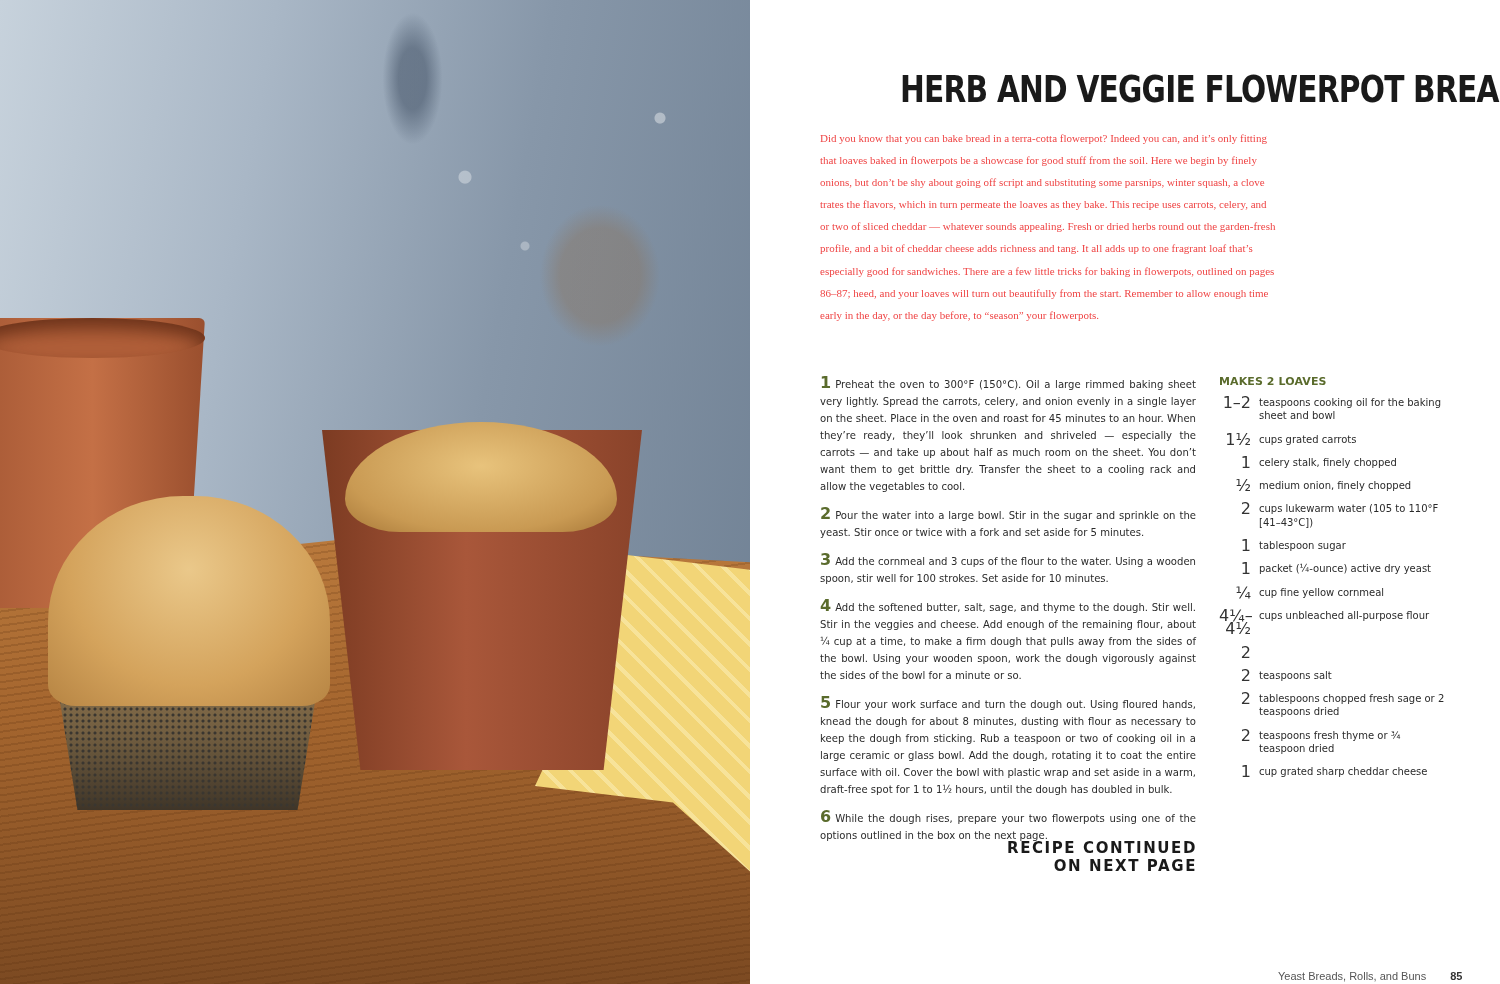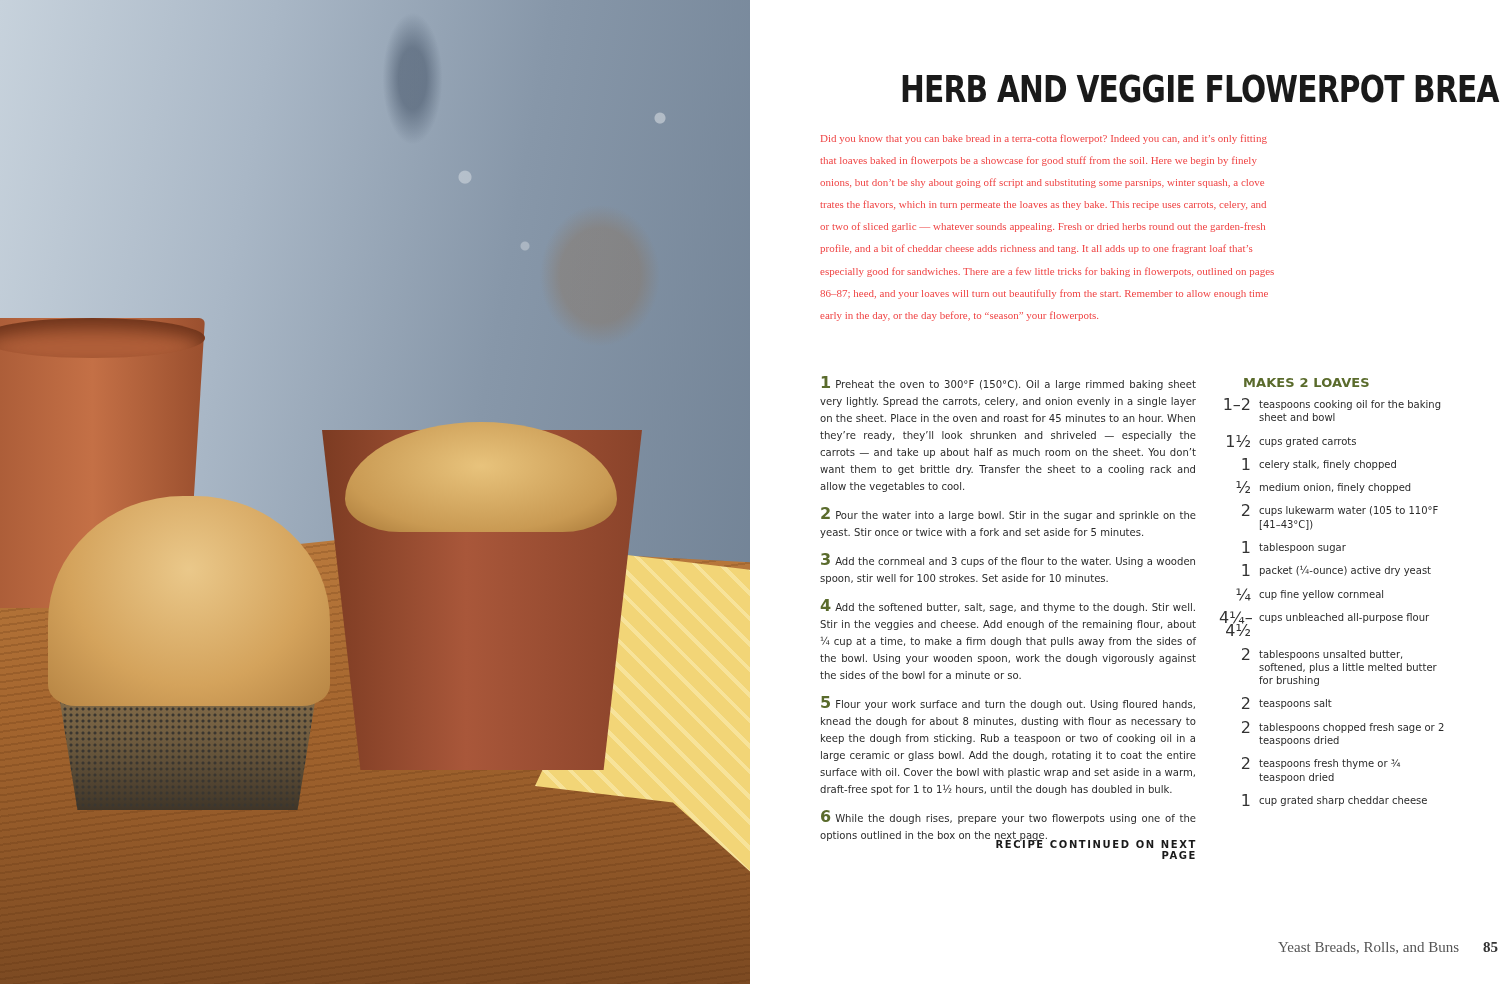--- a/index.html
+++ b/index.html
@@ -87,41 +87,41 @@
   .step {
     font-family: "DejaVu Sans", sans-serif; font-size: 10.1px; line-height: 17px;
     color: #2a2a2a; margin-bottom: 10px; text-align: justify;
   }
   .step .num {
     font-weight: bold; font-size: 16px; color: #5a6b2c; margin-right: 4px;
     font-family: "DejaVu Sans", sans-serif;
   }
   .continued {
     position: absolute; left: 237px; top: 839px; width: 210px; text-align: right;
-    font-family: "DejaVu Sans", sans-serif; font-weight: bold; font-size: 10px;
+    font-family: "DejaVu Sans", sans-serif; font-weight: bold; font-size: 15px;
     letter-spacing: 1.6px; color: #1a1a1a;
   }
 
   .ingredients { position: absolute; left: 469px; top: 375px; width: 230px; }
   .makes {
-    font-family: "DejaVu Sans", sans-serif; font-weight: bold; font-size: 13px;
-    color: #5a6b2c; margin-bottom: 8px; letter-spacing: 0.1px; margin-left: 24px;
+    font-family: "DejaVu Sans", sans-serif; font-weight: bold; font-size: 11px;
+    color: #5a6b2c; margin-bottom: 8px; letter-spacing: 0.1px;
   }
   .ing { display: flex; margin-bottom: 10px; }
   .ing .qty {
     width: 40px; text-align: right; padding-right: 8px; flex: 0 0 40px;
     font-family: "DejaVu Sans", sans-serif; font-size: 16px; line-height: 13.3px; color: #333;
   }
   .ing .desc {
     flex: 1; font-family: "DejaVu Sans", sans-serif; font-size: 10px; line-height: 13.3px; color: #2a2a2a;
   }
 
   .footer {
-    position: absolute; left: 528px; top: 939px;
-    font-family: Liberation Serif, serif; font-size: 15px; color: #555;
+    position: absolute; left: 528px; top: 970px;
+    font-family: Liberation Sans, sans-serif; font-size: 11px; color: #555;
   }
   .footer .pn { margin-left: 24px; font-weight: bold; color: #333; }
 </style>
 </head>
 <body>
 
 <div class="photo" role="img" aria-label="Two herb and veggie breads baked in terra-cotta flowerpots on a wooden table with a yellow towel">
   <div class="wall-spots"></div>
   <div class="table"></div>
   <div class="pot-back"></div>
@@ -134,21 +134,21 @@
 </div>
 
 <div class="page">
   <h1 class="title">HERB AND VEGGIE FLOWERPOT BREAD</h1>
 
   <div class="intro">
     <span class="line">Did you know that you can bake bread in a terra-cotta flowerpot? Indeed you can, and it’s only fitting</span>
     <span class="line">that loaves baked in flowerpots be a showcase for good stuff from the soil. Here we begin by finely</span>
     <span class="line">onions, but don’t be shy about going off script and substituting some parsnips, winter squash, a clove</span>
     <span class="line">trates the flavors, which in turn permeate the loaves as they bake. This recipe uses carrots, celery, and</span>
-    <span class="line">or two of sliced garlic — whatever sounds appealing. Fresh or dried herbs round out the garden-fresh</span>
+    <span class="line">or two of sliced cheddar — whatever sounds appealing. Fresh or dried herbs round out the garden-fresh</span>
     <span class="line">profile, and a bit of cheddar cheese adds richness and tang. It all adds up to one fragrant loaf that’s</span>
     <span class="line">especially good for sandwiches. There are a few little tricks for baking in flowerpots, outlined on pages</span>
     <span class="line">86–87; heed, and your loaves will turn out beautifully from the start. Remember to allow enough time</span>
     <span class="line">early in the day, or the day before, to “season” your flowerpots.</span>
   </div>
 
   <div class="steps">
     <p class="step"><span class="num">1</span><span>Preheat the oven to 300°F (150°C). Oil a large rimmed baking sheet very lightly. Spread the carrots, celery, and onion evenly in a single layer on the sheet. Place in the oven and roast for 45 minutes to an hour. When they’re ready, they’ll look shrunken and shriveled — especially the carrots — and take up about half as much room on the sheet. You don’t want them to get brittle dry. Transfer the sheet to a cooling rack and allow the vegetables to cool.</span></p>
     <p class="step"><span class="num">2</span><span>Pour the water into a large bowl. Stir in the sugar and sprinkle on the yeast. Stir once or twice with a fork and set aside for 5 minutes.</span></p>
     <p class="step"><span class="num">3</span><span>Add the cornmeal and 3 cups of the flour to the water. Using a wooden spoon, stir well for 100 strokes. Set aside for 10 minutes.</span></p>
@@ -192,21 +192,20 @@
     <div class="ing">
         <span class="qty">¼</span>
         <span class="desc">cup fine yellow cornmeal</span>
       </div>
     <div class="ing">
         <span class="qty">4¼–4½</span>
         <span class="desc">cups unbleached all-purpose flour</span>
       </div>
     <div class="ing">
         <span class="qty">2</span>
-        <span class="desc">tablespoons unsalted butter, softened, plus a little melted butter for brushing</span>
       </div>
     <div class="ing">
         <span class="qty">2</span>
         <span class="desc">teaspoons salt</span>
       </div>
     <div class="ing">
         <span class="qty">2</span>
         <span class="desc">tablespoons chopped fresh sage or 2 teaspoons dried</span>
       </div>
     <div class="ing">

